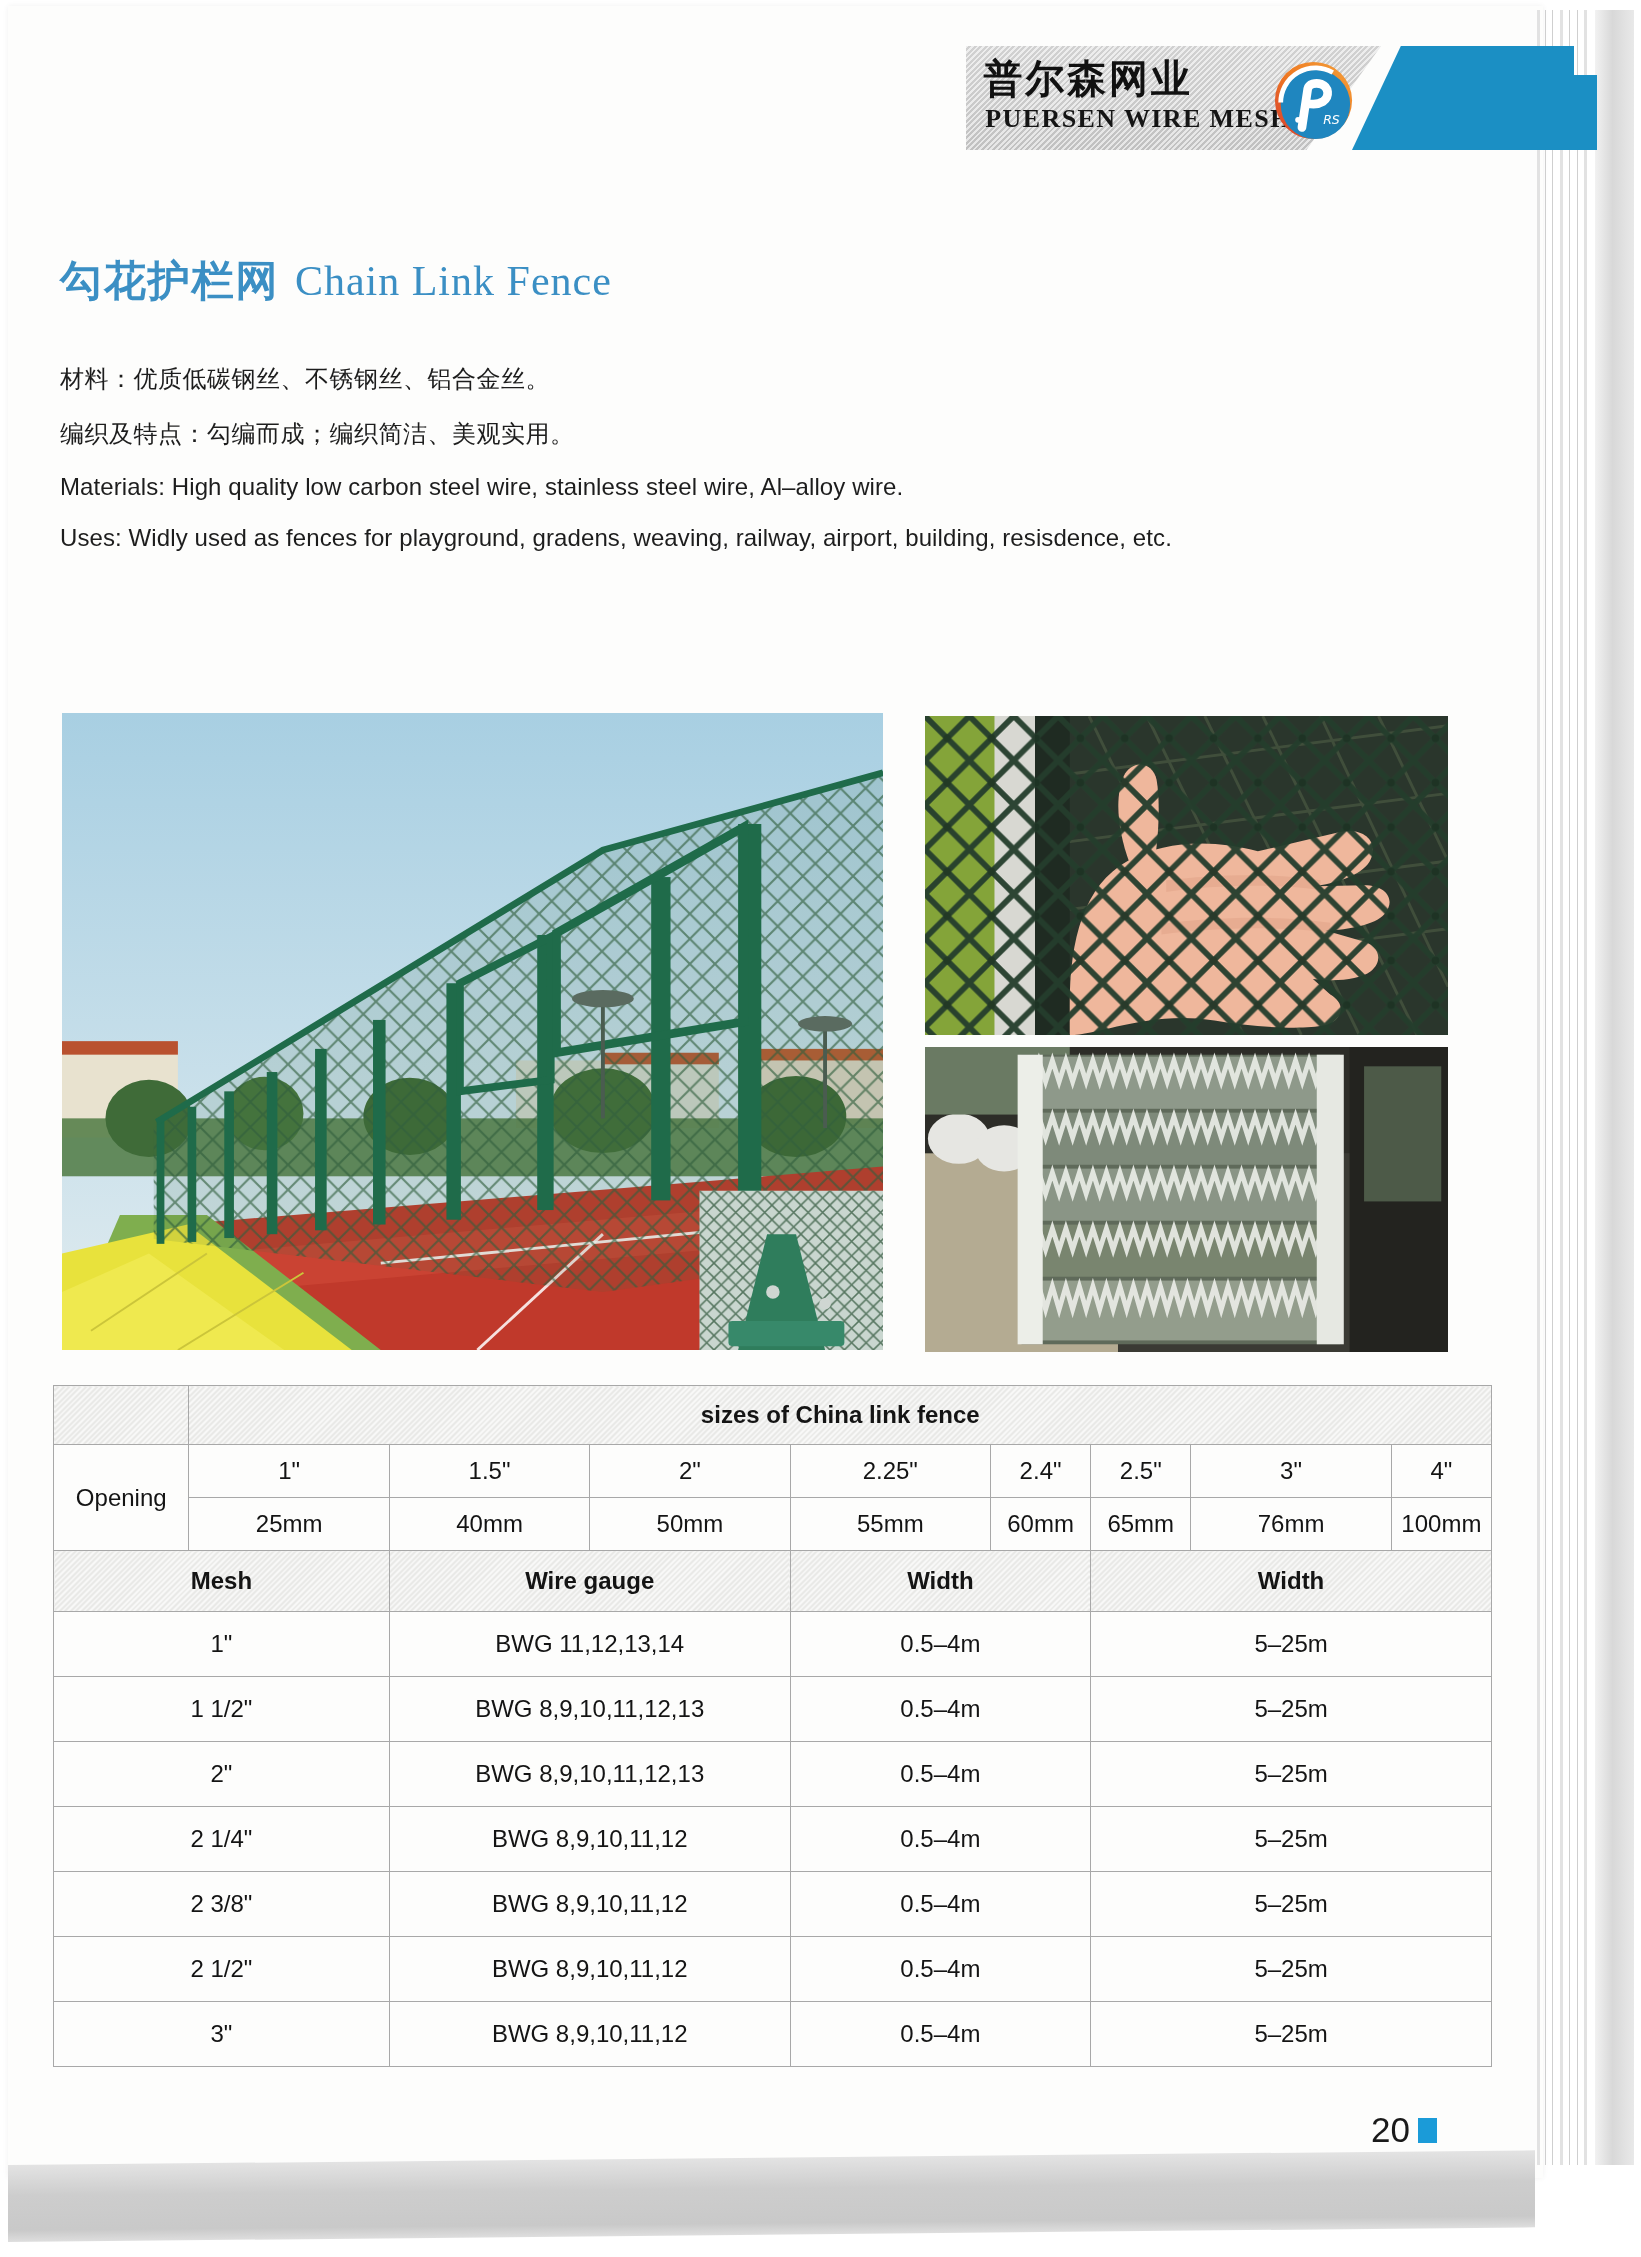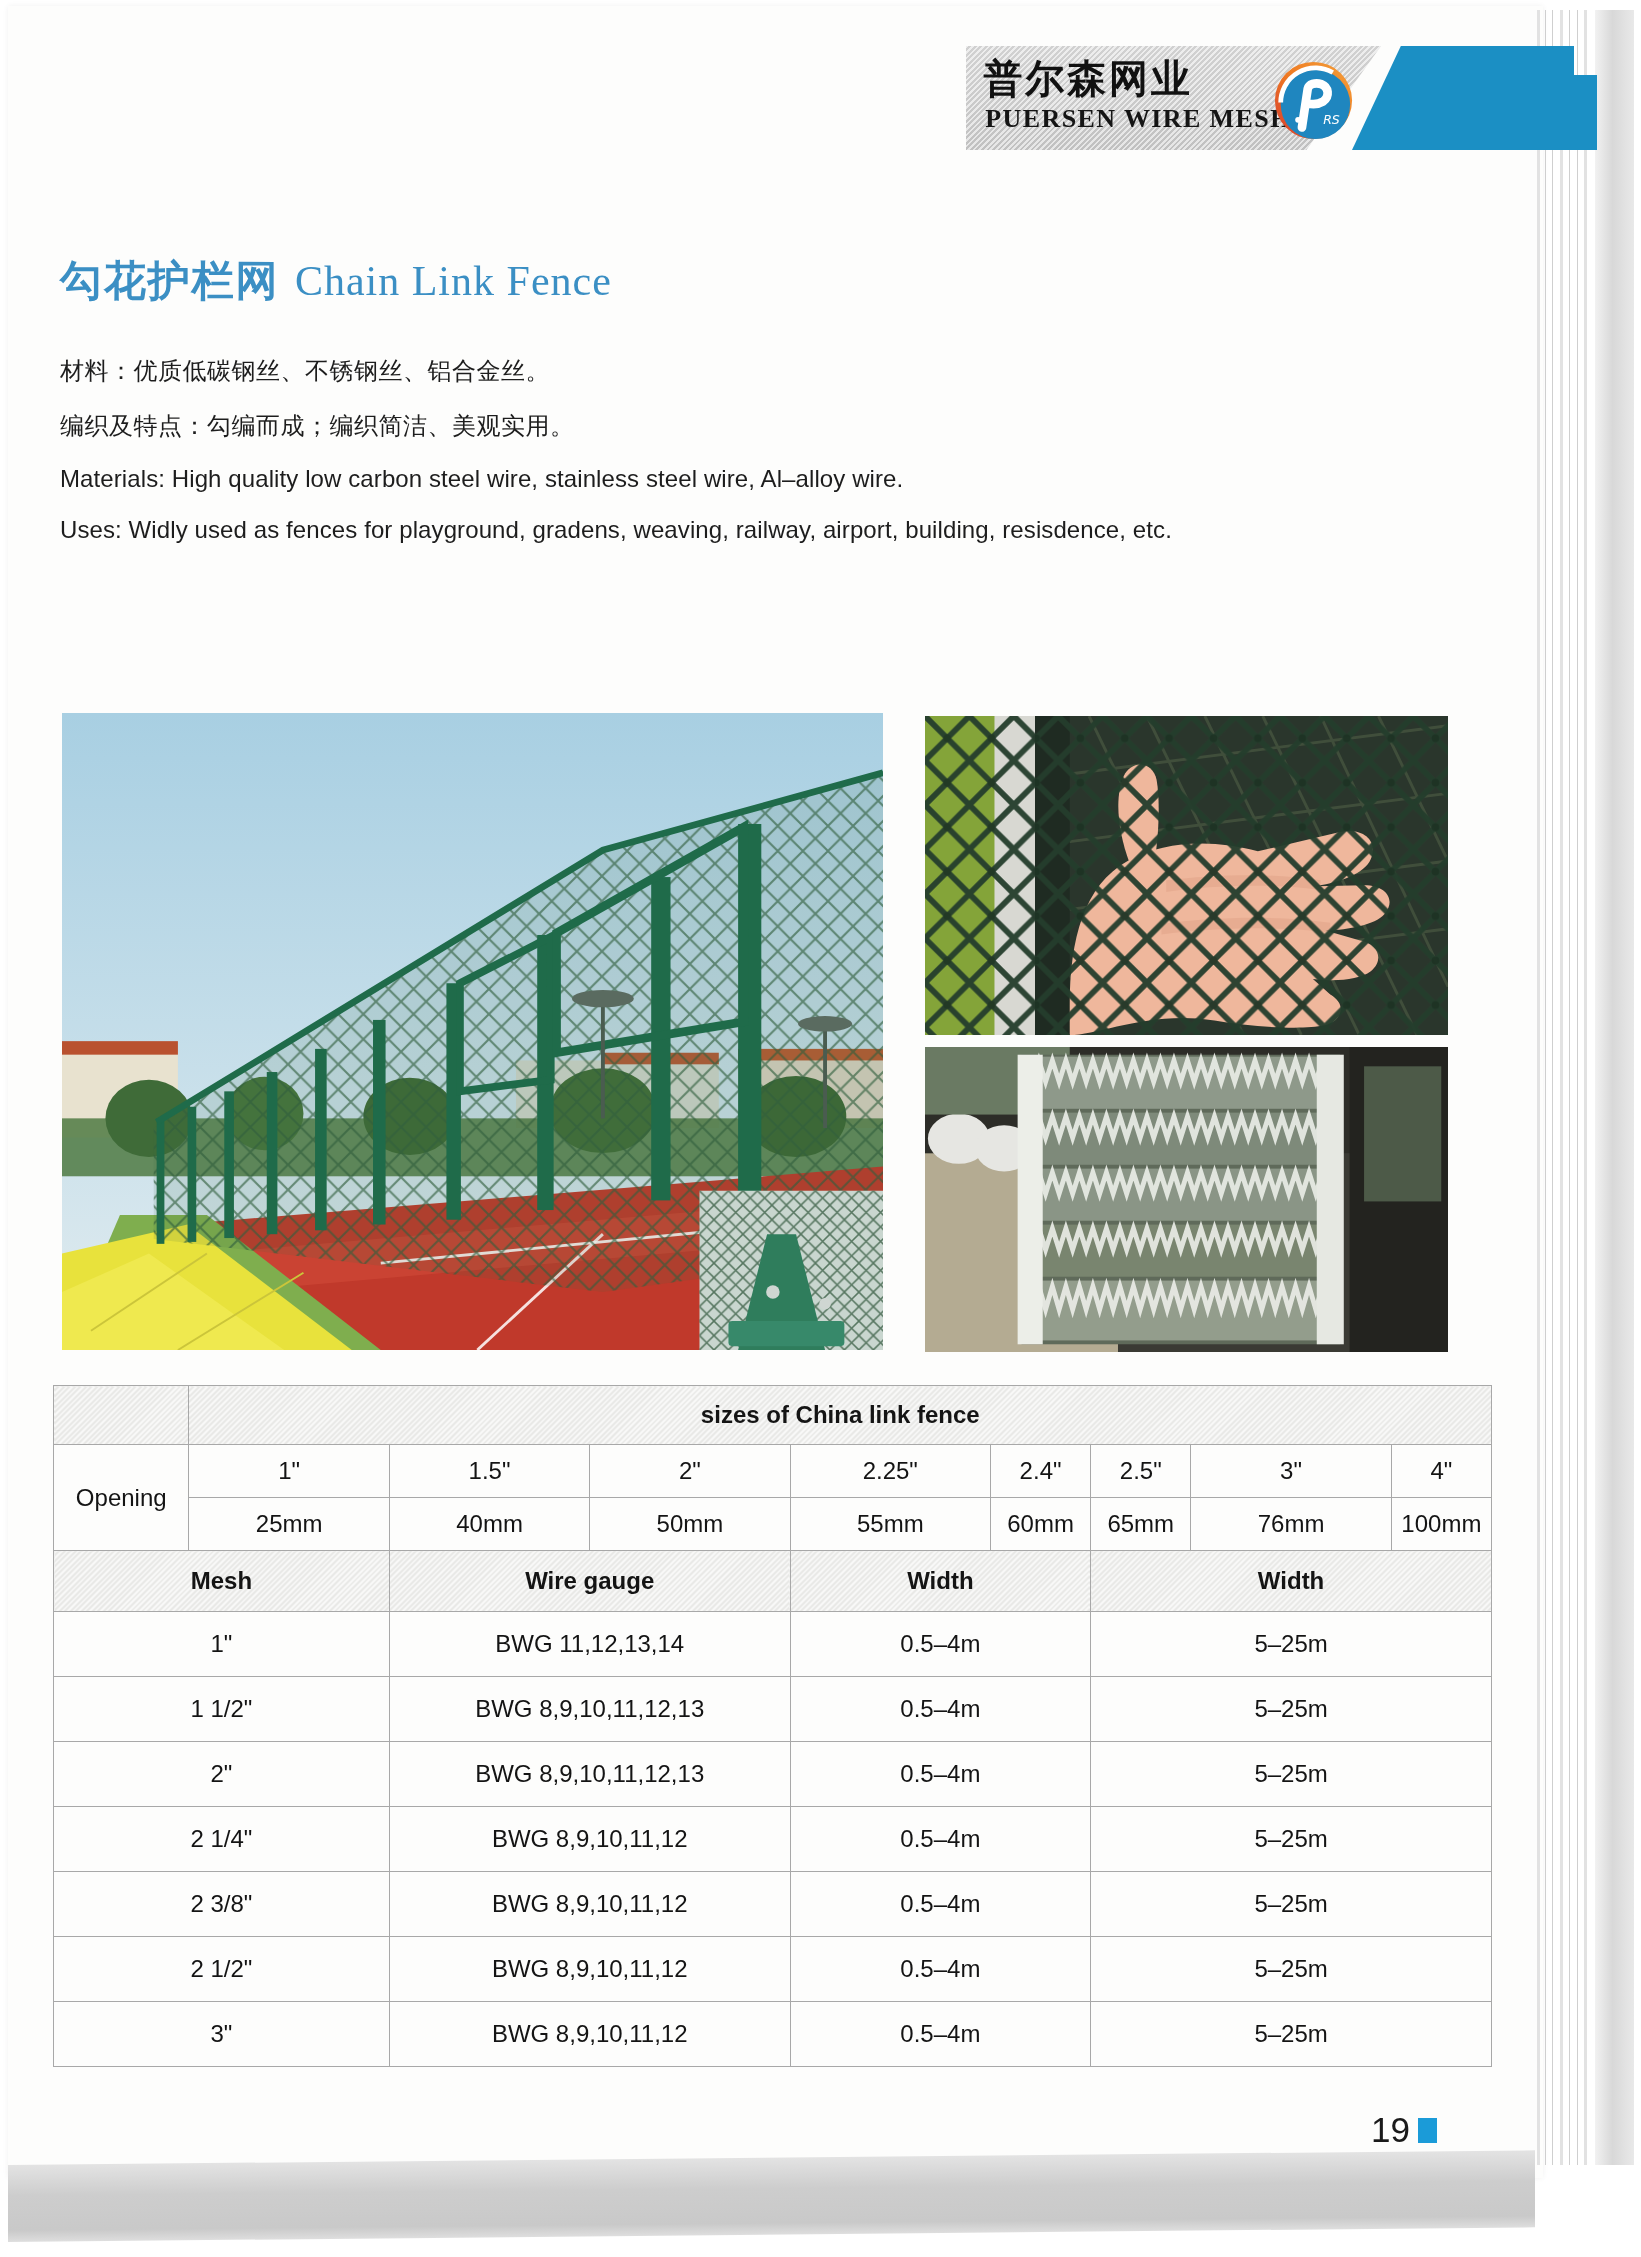--- a/index.html
+++ b/index.html
@@ -142,21 +142,21 @@
   }
 
   
   .desc {
     position: absolute;
     left: 60px;
     top: 355px;
     width: 1352px;
   }
   .desc p {
-    margin: 0 0 23px 0;
+    margin: 8px 0 23px 0;
     color: #1d1d1d;
     white-space: nowrap;
   }
   .desc p.cn {
     font-family: "DejaVu Sans", sans-serif;
     font-size: 24px;
     letter-spacing: 0.5px;
   }
   .desc p.en {
     font-family: "Liberation Sans", sans-serif;
@@ -571,18 +571,18 @@
         <td class="body-cell" colspan="3">3"</td>
         <td class="body-cell" colspan="4">BWG 8,9,10,11,12</td>
         <td class="body-cell" colspan="3">0.5–4m</td>
         <td class="body-cell" colspan="4">5–25m</td>
       </tr>
     </tbody>
       </table>
   </div>
 
   <div class="page-num">
-    <span class="num">19</span>
+    <span class="num">20</span>
     <span class="sq"></span>
   </div>
 
 </div>
 
 
 </body></html>

